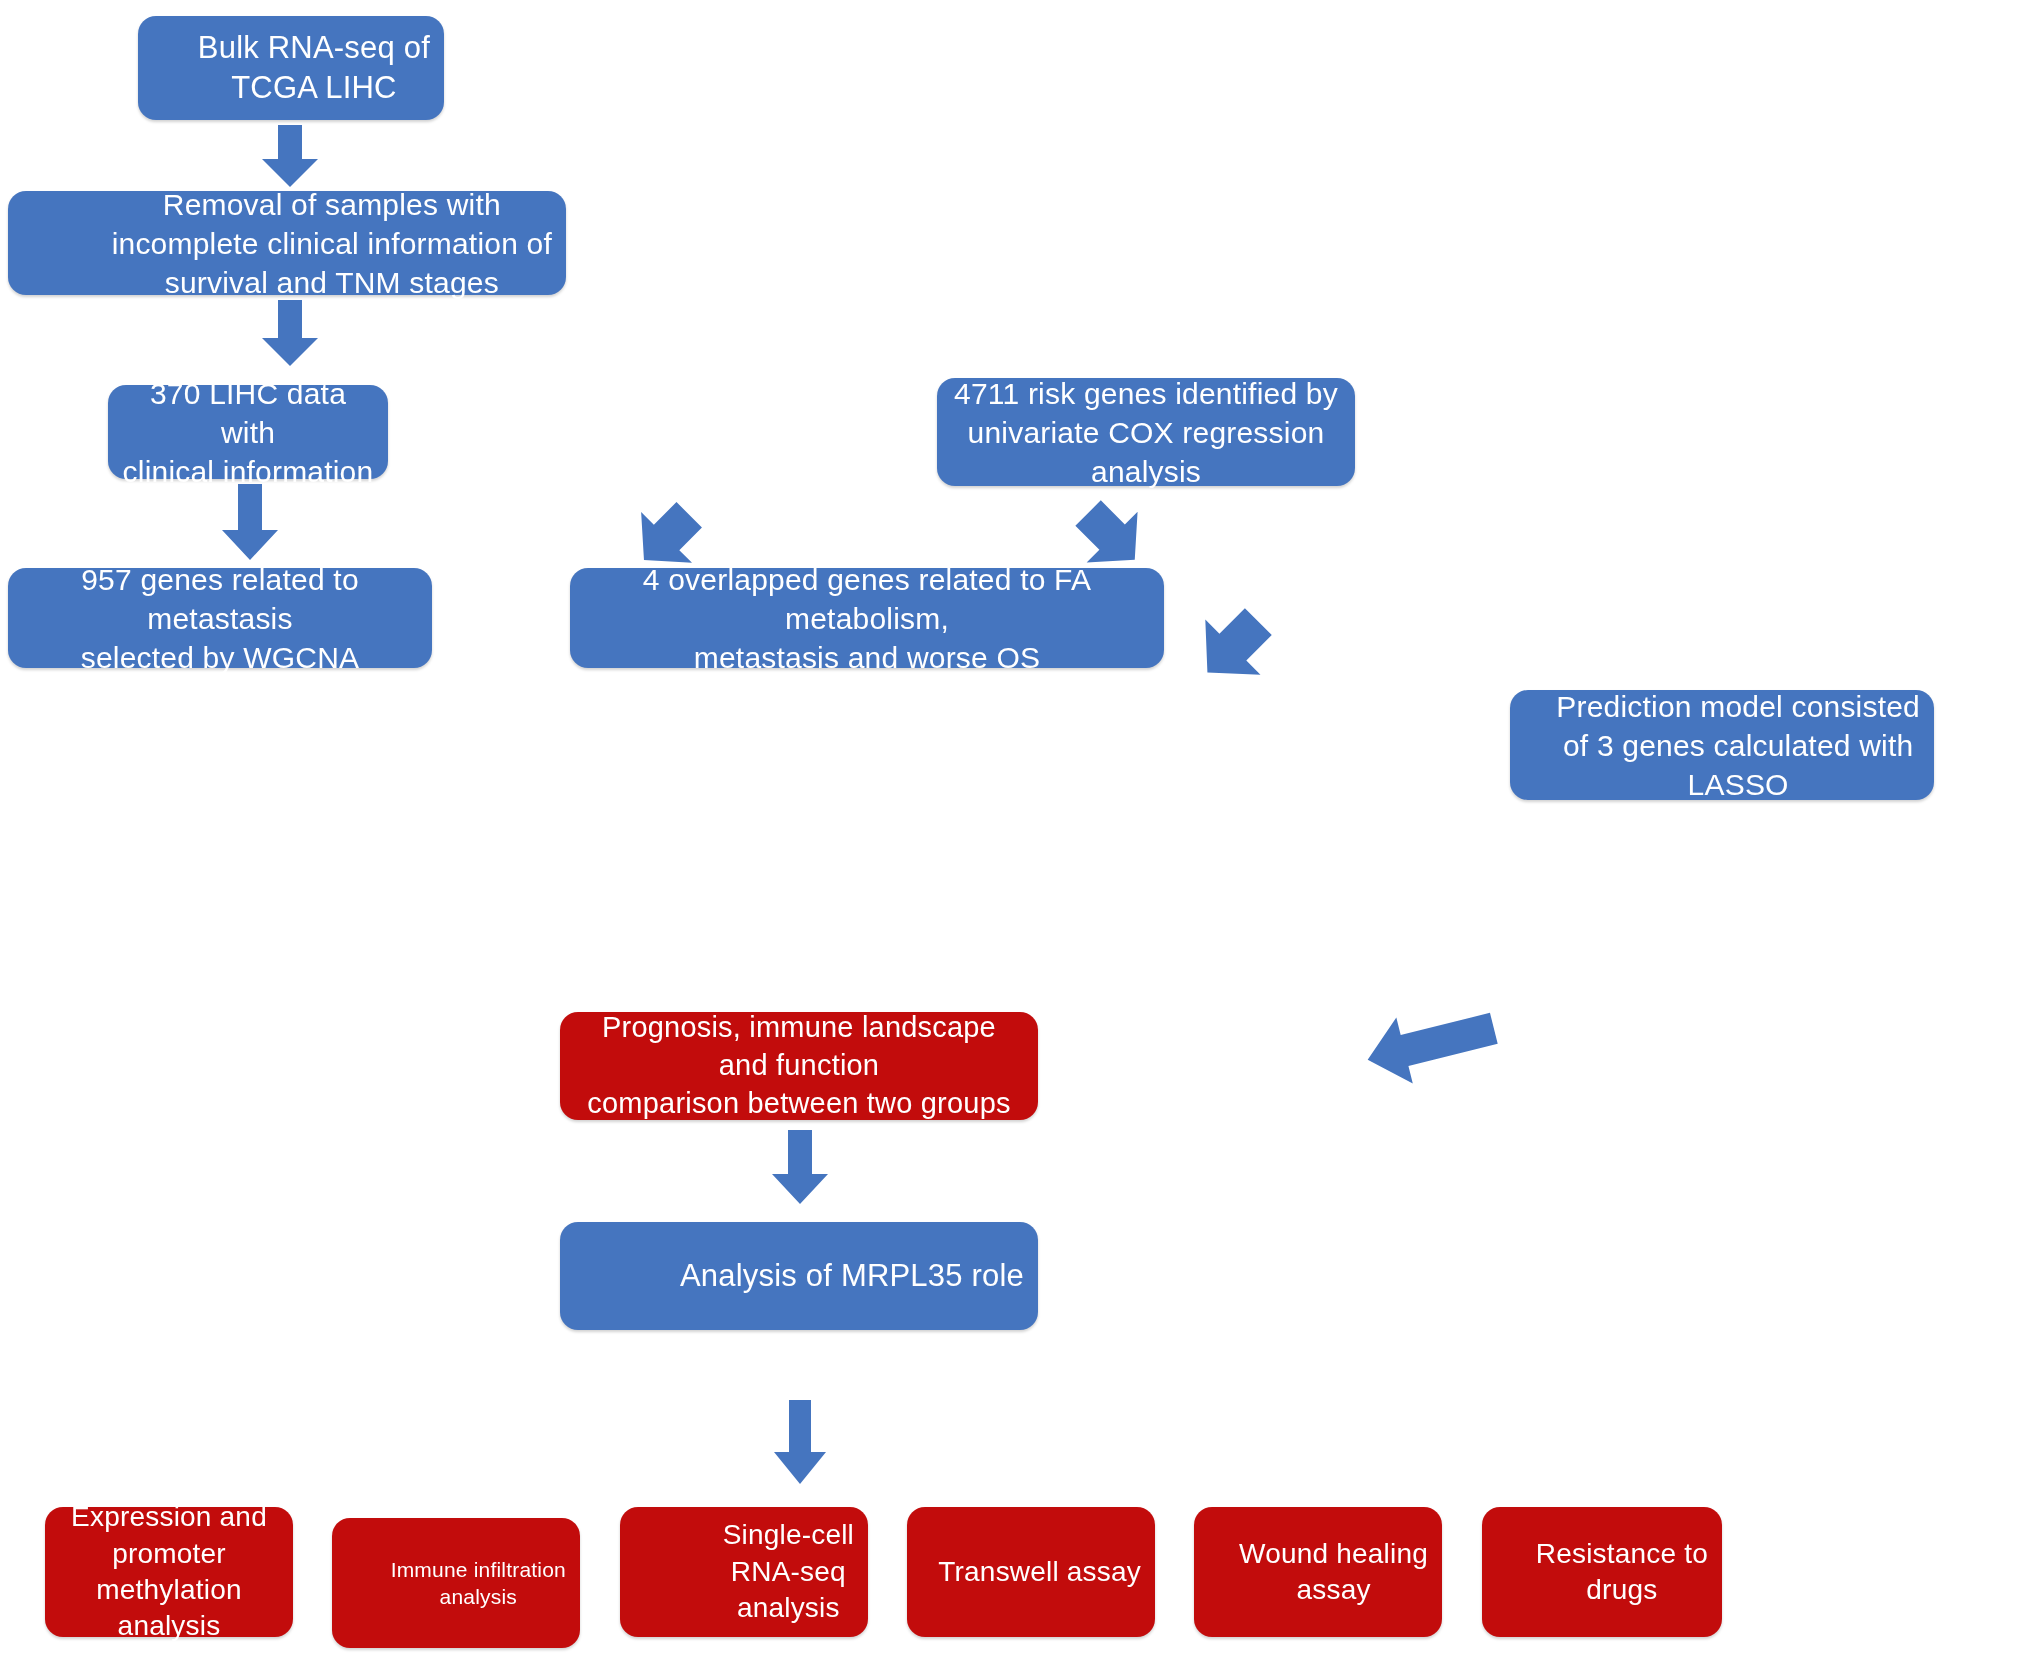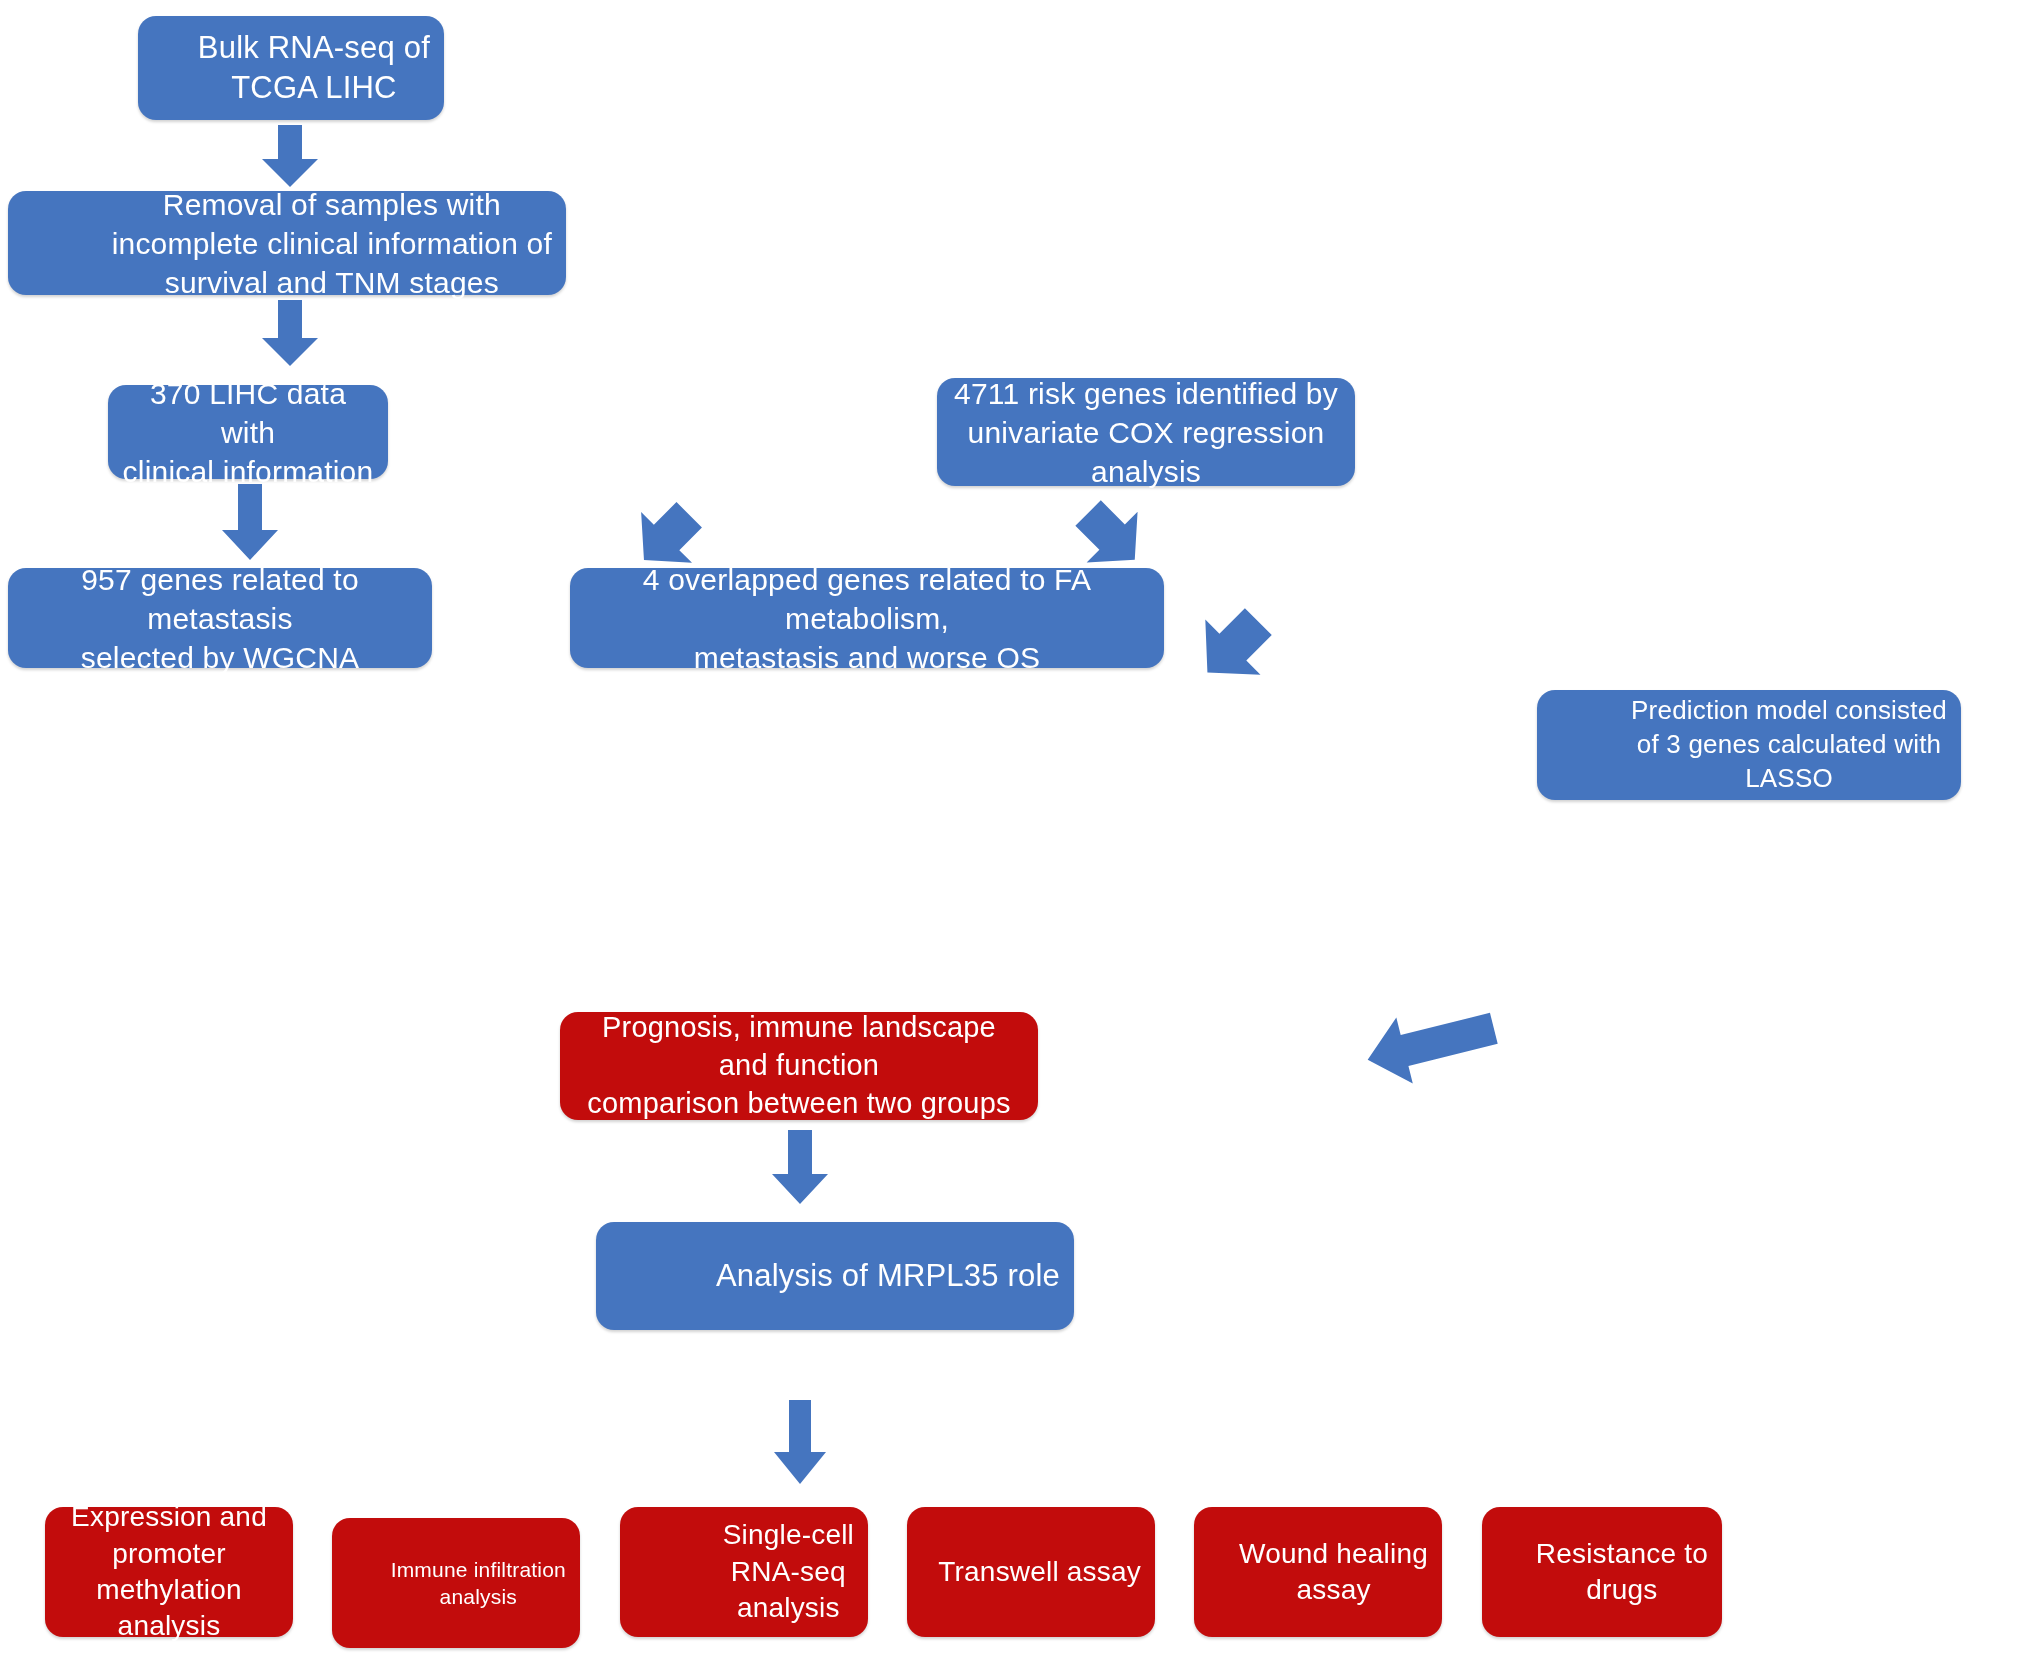--- a/index.html
+++ b/index.html
@@ -119,21 +119,21 @@
   </div>
 
   <div class="arrow" style="left:1170px; top:600px; width:130px; height:90px;">
     <svg width="130" height="90" viewBox="0 0 130 90">
       <g transform="rotate(45 65 45)">
         <polygon points="46,12 84,12 84,48 104,48 65,84 26,48 46,48" fill="#4575bf"></polygon>
       </g>
     </svg>
   </div>
 
-  <div class="node blue" style="left:1510px; top:690px; width:424px; height:110px; font-size:26px;margin-left:27px;">
+  <div class="node blue" style="left:1510px; top:690px; width:424px; height:110px; font-size:30px;">
     <span>Prediction model consisted
 of 3 genes calculated with
 LASSO</span>
   </div>
 
   <div class="arrow" style="left:1348px; top:1000px; width:150px; height:92px;">
     <svg width="150" height="92" viewBox="0 0 150 92">
       <g transform="rotate(-14 75 46)">
         <polygon points="148,30 56,30 56,12 18,46 56,80 56,62 148,62" fill="#4575bf"></polygon>
       </g>
@@ -144,21 +144,21 @@
     <span>Prognosis, immune landscape and function
 comparison between two groups</span>
   </div>
 
   <div class="arrow" style="left:768px; top:1130px; width:64px; height:76px;">
     <svg width="64" height="76" viewBox="0 0 64 76">
       <polygon points="20,0 44,0 44,44 60,44 32,74 4,44 20,44" fill="#4575bf"></polygon>
     </svg>
   </div>
 
-  <div class="node blue" style="left:560px; top:1222px; width:478px; height:108px; font-size:31px;margin-left:36px;">
+  <div class="node blue" style="left:560px; top:1222px; width:478px; height:108px; font-size:31px;">
     <span>Analysis of MRPL35 role</span>
   </div>
 
   <div class="arrow" style="left:768px; top:1400px; width:64px; height:86px;">
     <svg width="64" height="86" viewBox="0 0 64 86">
       <polygon points="21,0 43,0 43,52 58,52 32,84 6,52 21,52" fill="#4575bf"></polygon>
     </svg>
   </div>
 
   <div class="node red" style="left:45px; top:1507px; width:248px; height:130px; font-size:28px;">

